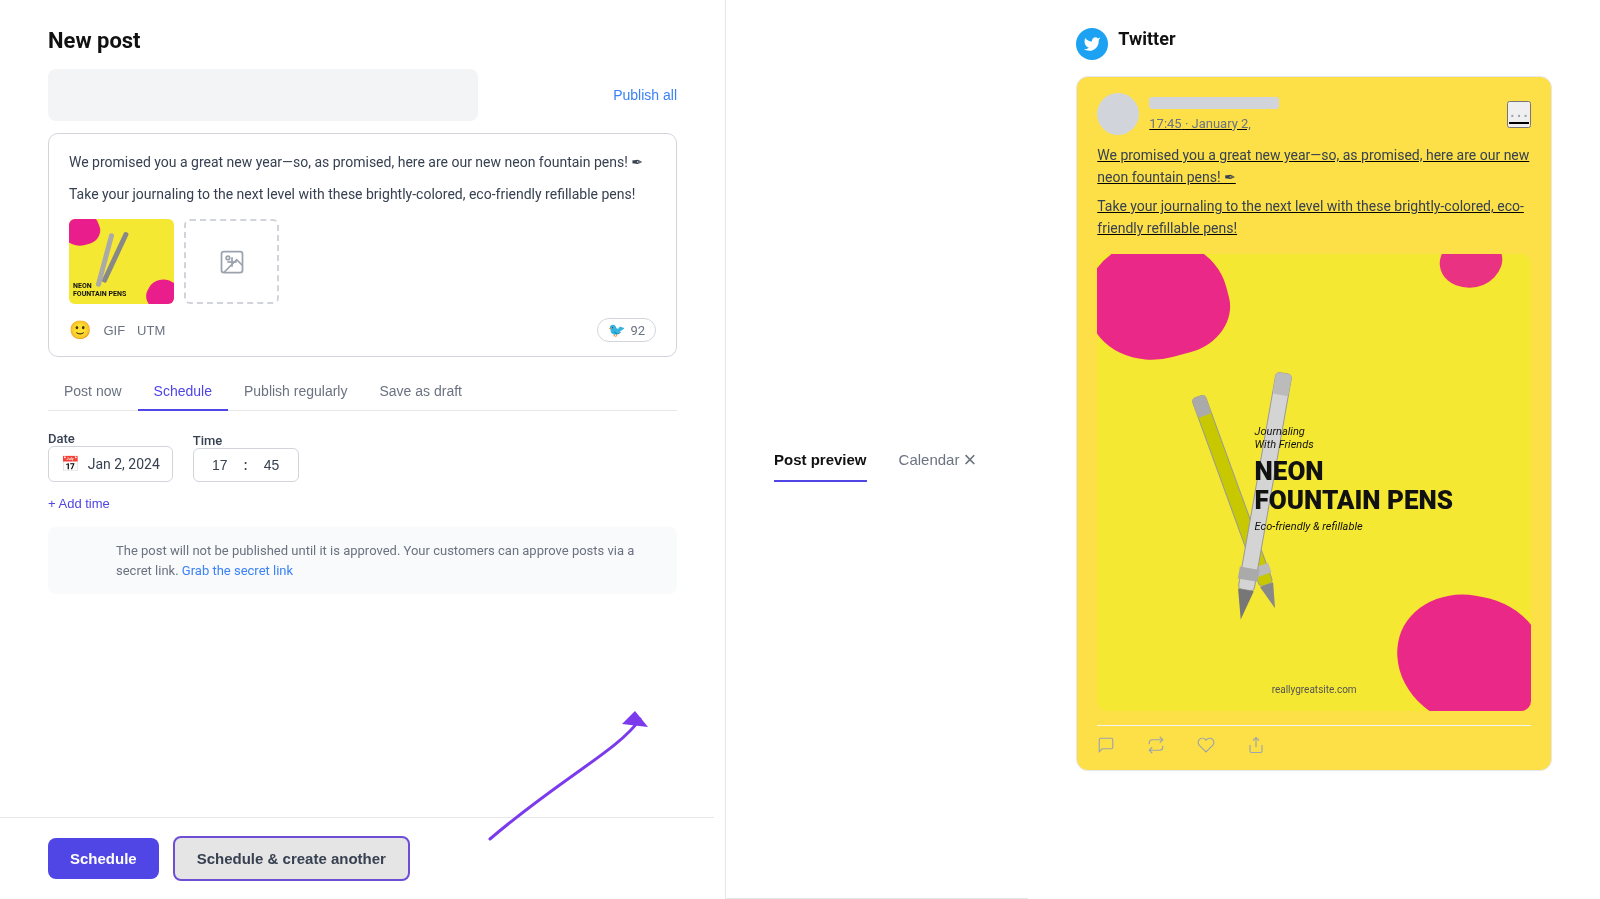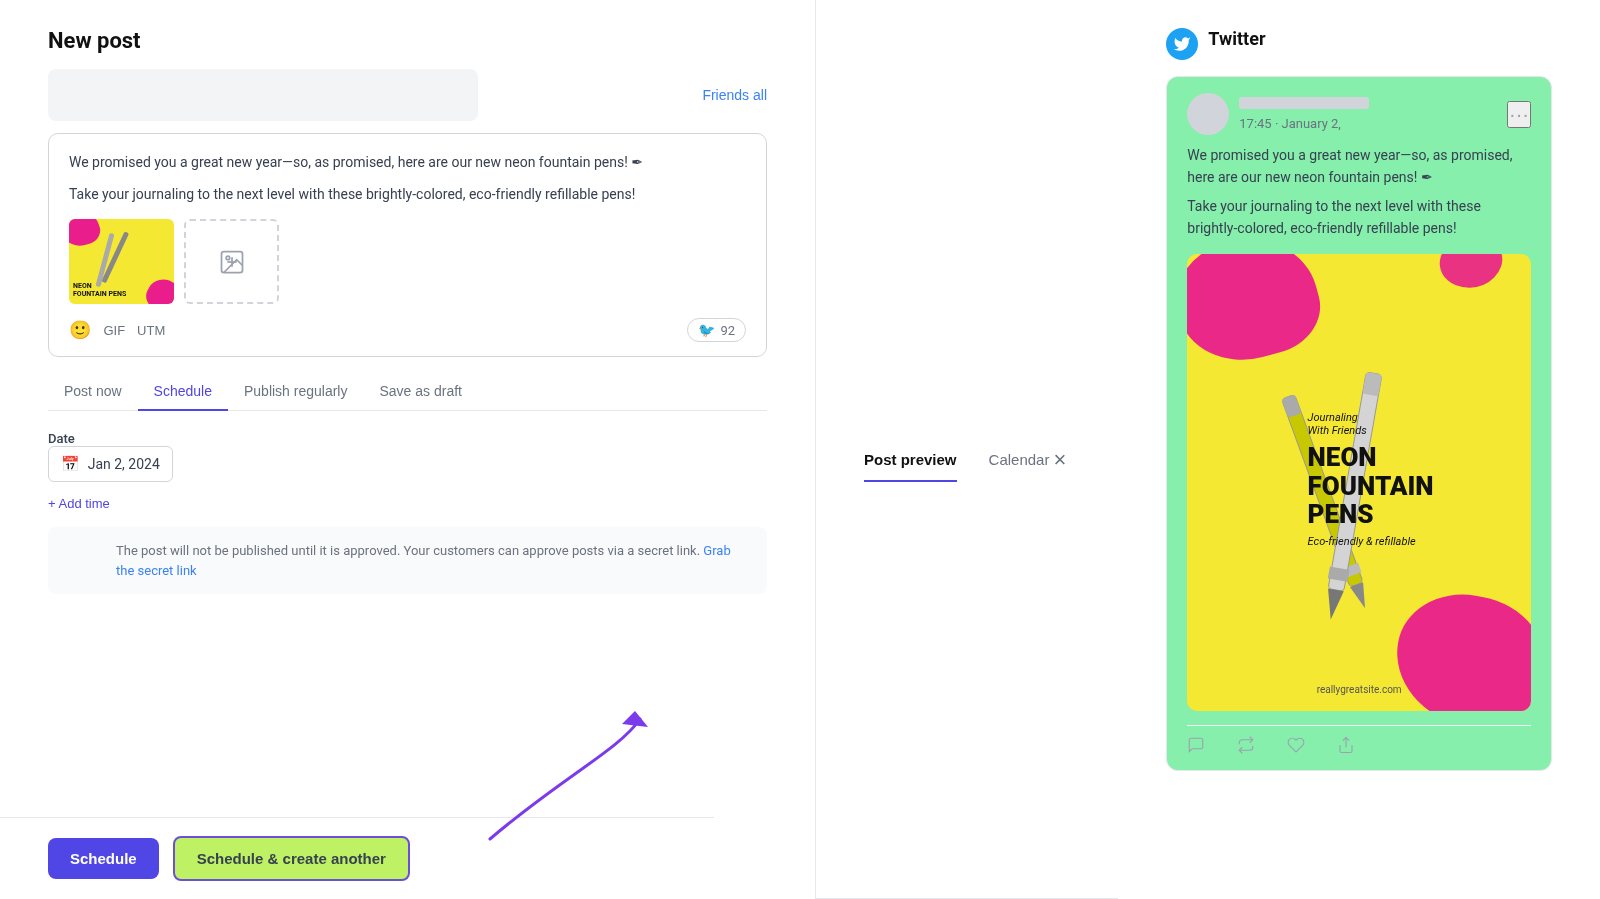--- a/index.html
+++ b/index.html
@@ -7,21 +7,21 @@
       font-family: -apple-system, BlinkMacSystemFont, 'Segoe UI', Roboto, sans-serif;
       background: #fff;
       width: 1600px;
       height: 899px;
       overflow: hidden;
       display: flex;
     }
 
     
     .left-panel {
-      width: 816px;
+      width: 726px;
       height: 899px;
       background: #fff;
       border-right: 1px solid #e5e7eb;
       display: flex;
       flex-direction: column;
       padding: 0;
       overflow: hidden;
     }
 
     .page-title {
@@ -339,21 +339,21 @@
       color: #fff;
       border: none;
       border-radius: 8px;
       font-size: 15px;
       font-weight: 600;
       cursor: pointer;
     }
 
     .btn-schedule-another {
       padding: 12px 22px;
-      background: #bef264;
+      background: #e5e5e5;
       color: #374151;
       border: 2px solid #6d4fd6;
       border-radius: 8px;
       font-size: 15px;
       font-weight: 600;
       cursor: pointer;
     }
 
     
     .right-panel {
@@ -434,21 +434,22 @@
     .twitter-label {
       font-size: 18px;
       font-weight: 700;
       color: #111;
     }
 
     .tweet-card {
       border: 1px solid #e5e7eb;
       border-radius: 12px;
       padding: 16px 20px;
-      background: #86efac;
+      background: #fde047;
+      text-decoration: underline;
     }
 
     .tweet-meta-row {
       display: flex;
       align-items: center;
       gap: 10px;
       margin-bottom: 10px;
     }
 
     .tweet-avatar {
@@ -625,21 +626,21 @@
     }
   </style>
 </head>
 <body>
 
 <div class="left-panel" style="position:relative;">
   <h1 class="page-title">New post</h1>
 
   <div class="channel-selector">
     <div class="channel-box"></div>
-    <button class="deselect-all">Friends all</button>
+    <button class="deselect-all">Publish all</button>
   </div>
 
   <div class="post-content-box">
     <div class="post-text">
       <p>We promised you a great new year—so, as promised, here are our new neon fountain pens! ✒</p>
       <p>Take your journaling to the next level with these brightly-colored, eco-friendly refillable pens!</p>
     </div>
     <div class="post-images">
       <div class="post-image-thumb">
         <div class="neon-pen-image">
@@ -689,20 +690,28 @@
 
     <div class="schedule-form">
       <div class="date-time-row">
         <div class="field-group">
           <span class="field-label">Date</span>
           <div class="date-input-wrap">
             <span class="calendar-icon">📅</span>
             <span>Jan 2, 2024</span>
           </div>
         </div>
+        <div class="field-group">
+          <span class="field-label">Time</span>
+          <div class="time-input-wrap">
+            <input class="time-part" type="text" readonly="" value="17" style="">
+            <span class="time-colon">:</span>
+            <input class="time-part" type="text" readonly="" value="45" style="">
+          </div>
+        </div>
       </div>
       <button class="add-time-btn">+ Add time</button>
     </div>
   </div>
 
   <div class="approval-box">
     <div class="approval-desc">
       The post will not be published until it is approved. Your customers can approve posts via a secret link.
       <a class="approval-link" href="#">Grab the secret link</a>
     </div>

